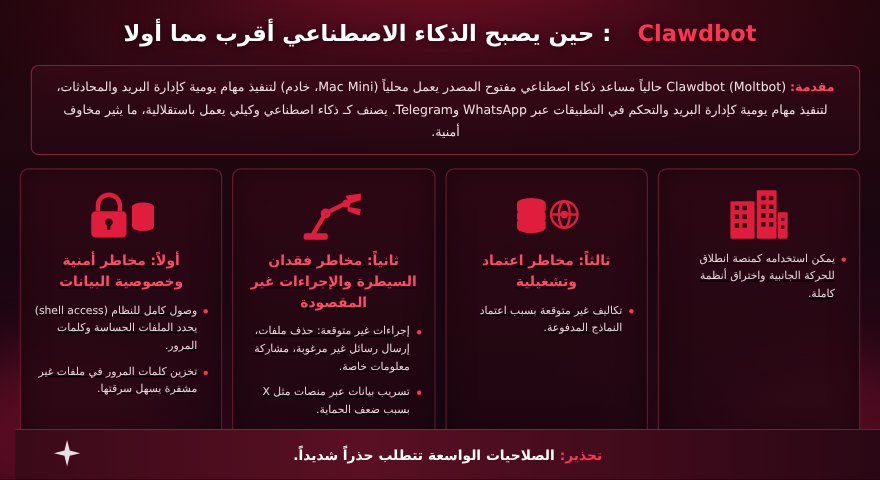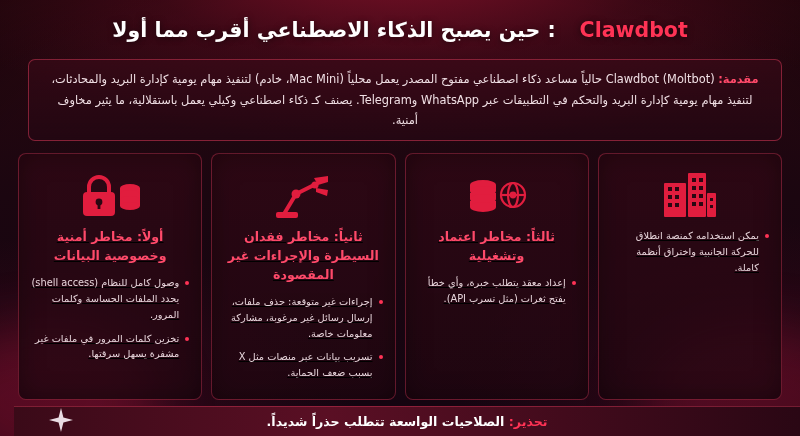--- a/index.html
+++ b/index.html
@@ -120,21 +120,21 @@
     top: 6px;
     width: 4px; height: 4px;
     border-radius: 50%;
     background: #ff3355;
   }
 
   
   .footer {
     position: absolute;
     left: 0; right: 0; bottom: 0;
-    height: 30px;
+    height: 46px;
     background: linear-gradient(90deg, #3a0a18 0%, #5a0f24 40%, #2a0714 100%);
     border-top: 1px solid rgba(255,70,105,0.35);
     display: flex;
     align-items: center;
     justify-content: center;
     z-index: 4;
     margin-left: 14px;
   }
   .footer-text {
     font-size: 12.6px;
@@ -231,21 +231,21 @@
           <g fill="none" stroke="#e11d3e" stroke-width="2.2">
             <circle cx="50" cy="26" r="12"></circle>
             <ellipse cx="50" cy="26" rx="5" ry="12"></ellipse>
             <line x1="38" y1="26" x2="62" y2="26"></line>
           </g>
           <circle cx="50" cy="26" r="3.4" fill="#e11d3e"></circle>
         </svg>
       </div>
       <div class="card-title">ثالثاً: مخاطر اعتماد وتشغيلية</div>
       <ul class="bullets">
-        <li>إعداد معقد يتطلب خبرة، وأي خطأ يفتح ثغرات (مثل تسرب API).</li>
+        <li>تكاليف غير متوقعة بسبب اعتماد النماذج المدفوعة.</li>
       </ul>
     </div>
 
     <div class="card">
       <div class="card-icon">
         <svg width="66" height="54" viewBox="0 0 66 54" aria-hidden="true">
           <g stroke="#e11d3e" stroke-width="4" fill="none" stroke-linecap="round">
             <line x1="14" y1="46" x2="26" y2="26"></line>
             <line x1="26" y1="26" x2="46" y2="16"></line>
           </g>

